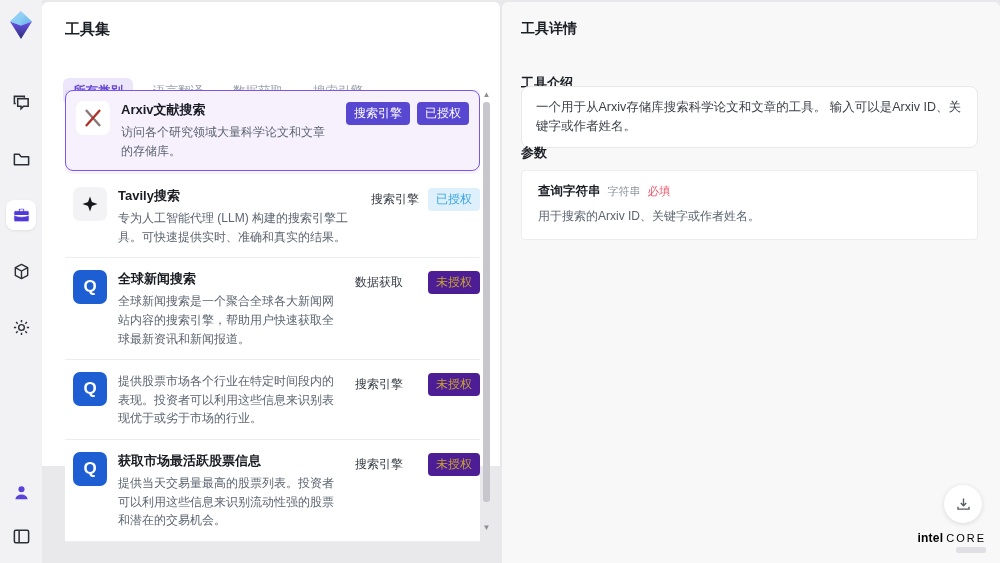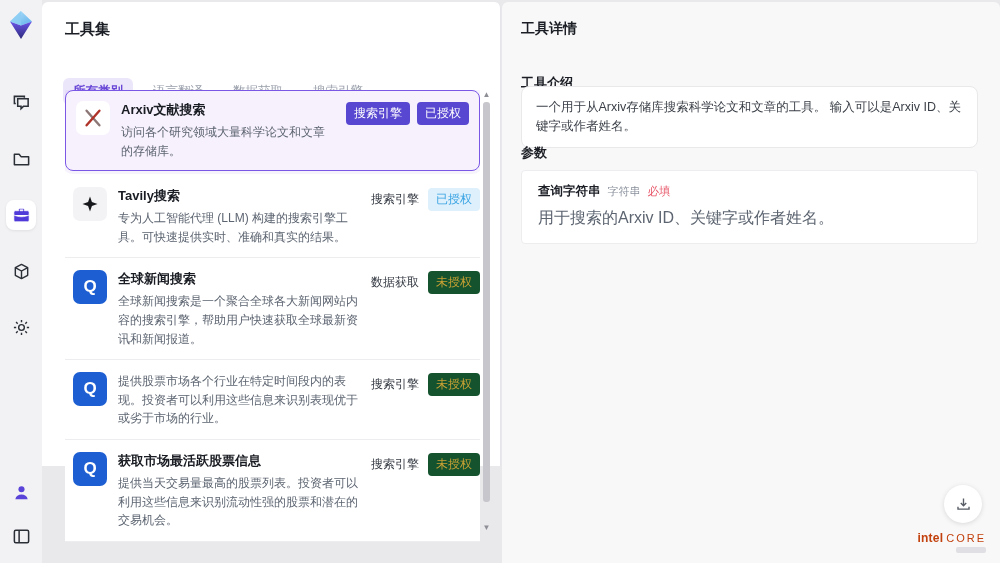--- a/index.html
+++ b/index.html
@@ -40,21 +40,21 @@
   .tool-icon.grey { background:#f3f3f5; }
   .tool-icon.blue { background:#1d5fd2; color:#fff; font-size:17px; }
   .tool-body { flex:1; min-width:0; padding-right:10px; }
   .tool-name { font-size:13px; font-weight:bold; color:#191c22; margin-bottom:4px; }
   .tool-desc { font-size:12px; color:#5d6571; line-height:1.55; }
   .badges { display:flex; gap:7px; flex:0 0 auto; margin-top:1px; }
   .badge { font-size:12px; padding:3px 8px; border-radius:4px; white-space:nowrap; }
   .badge.purple { background:#5847d0; color:#ffffff; }
   .badge.plain  { color:#363b44; padding:3px 2px; }
   .badge.blue   { background:#def0fb; color:#3aa4e4; }
-  .badge.yellow { background:#14532d; color:#c8a134; }
+  .badge.yellow { background:#4c1d95; color:#c8a134;margin-left:16px; }
   
   .scrollbar { position:absolute; right:9px; top:88px; width:9px; height:442px; }
   .sb-arrow { position:absolute; left:0; width:9px; height:9px; color:#8e8e96; font-size:8px; line-height:9px; text-align:center; }
   .sb-thumb { position:absolute; left:1px; top:12px; width:7px; height:400px; background:#c6c6cc; border-radius:3px; }
   
   .panel-right {
     position:absolute; left:502px; top:2px; width:498px; height:561px;
     background:#f8f8f9; border-radius:6px 6px 0 0;
   }
   .detail-title { position:absolute; left:19px; top:18px; font-size:14px; font-weight:bold; }
@@ -67,27 +67,27 @@
   }
   .params-h { position:absolute; left:19px; top:142px; }
   .param-card {
     position:absolute; left:19px; top:168px; right:22px;
     background:#ffffff; border:1px solid #ededf0; border-radius:4px; padding:12px 16px 14px;
   }
   .param-line1 { display:flex; align-items:baseline; gap:7px; margin-bottom:8px; }
   .param-name { font-size:12.5px; font-weight:bold; color:#1c1f26; }
   .param-type { font-size:11px; color:#8a919c; }
   .param-req  { font-size:11.5px; color:#e8586a; }
-  .param-desc { font-size:16px; color:#5d6571; }
+  .param-desc { font-size:12px; color:#5d6571; }
   
   .download-fab {
     position:absolute; right:18px; bottom:40px; width:38px; height:38px; border-radius:50%;
     background:#ffffff; box-shadow:0 1px 5px rgba(0,0,0,.13); display:flex; align-items:center; justify-content:center; cursor:pointer;
   }
-  .intel-badge { position:absolute; right:14px; bottom:10px; text-align:left; color:#c2410c; }
+  .intel-badge { position:absolute; right:14px; bottom:10px; text-align:left; color:#000000; }
   .intel-line { font-size:12px; white-space:nowrap; }
   .intel-line .intel { font-weight:bold; letter-spacing:.2px; }
   .intel-line .core { font-size:11px; letter-spacing:2px; margin-left:3px; }
   .intel-smudge { margin-top:2px; margin-left:auto; width:30px; height:6px; background:#d9d9de; border-radius:2px; opacity:.8; }
 </style>
 </head>
 <body>
 
 <div class="rail">
   <svg class="logo" viewBox="0 0 26 30">

